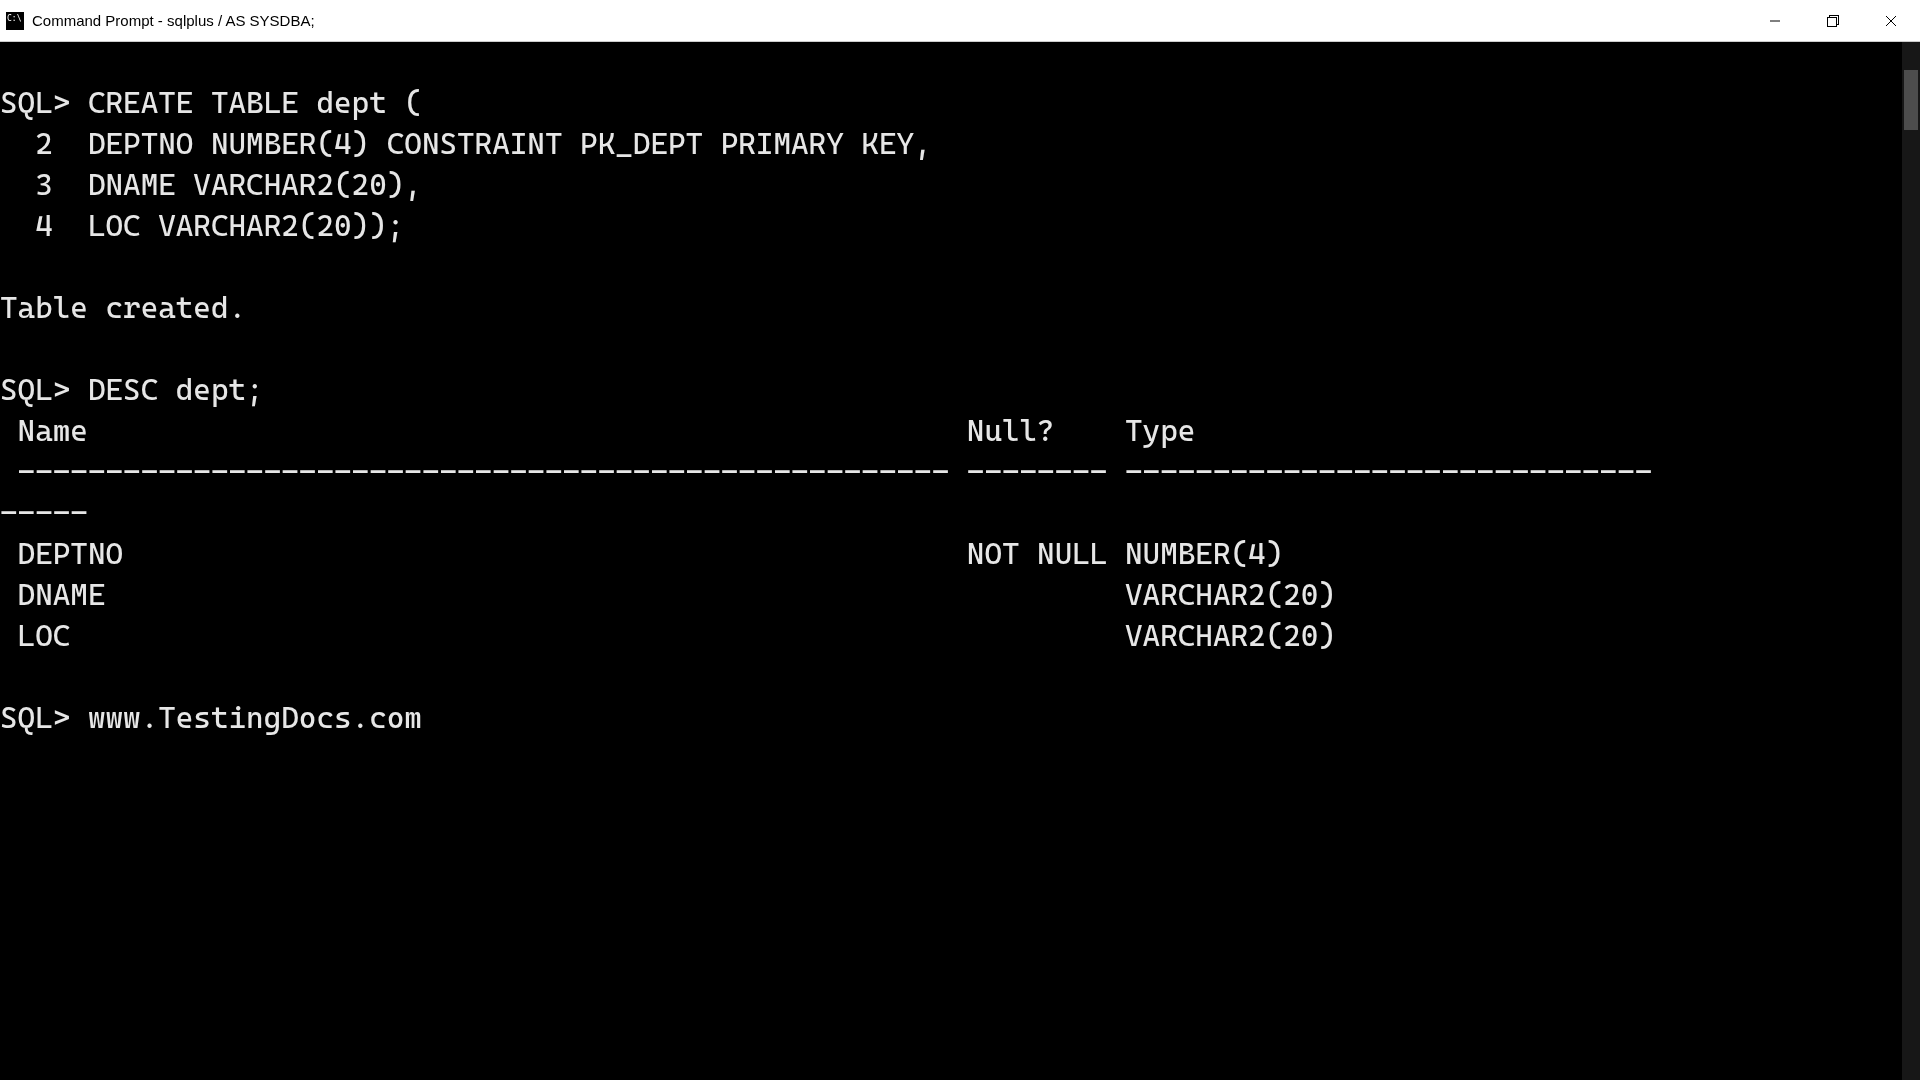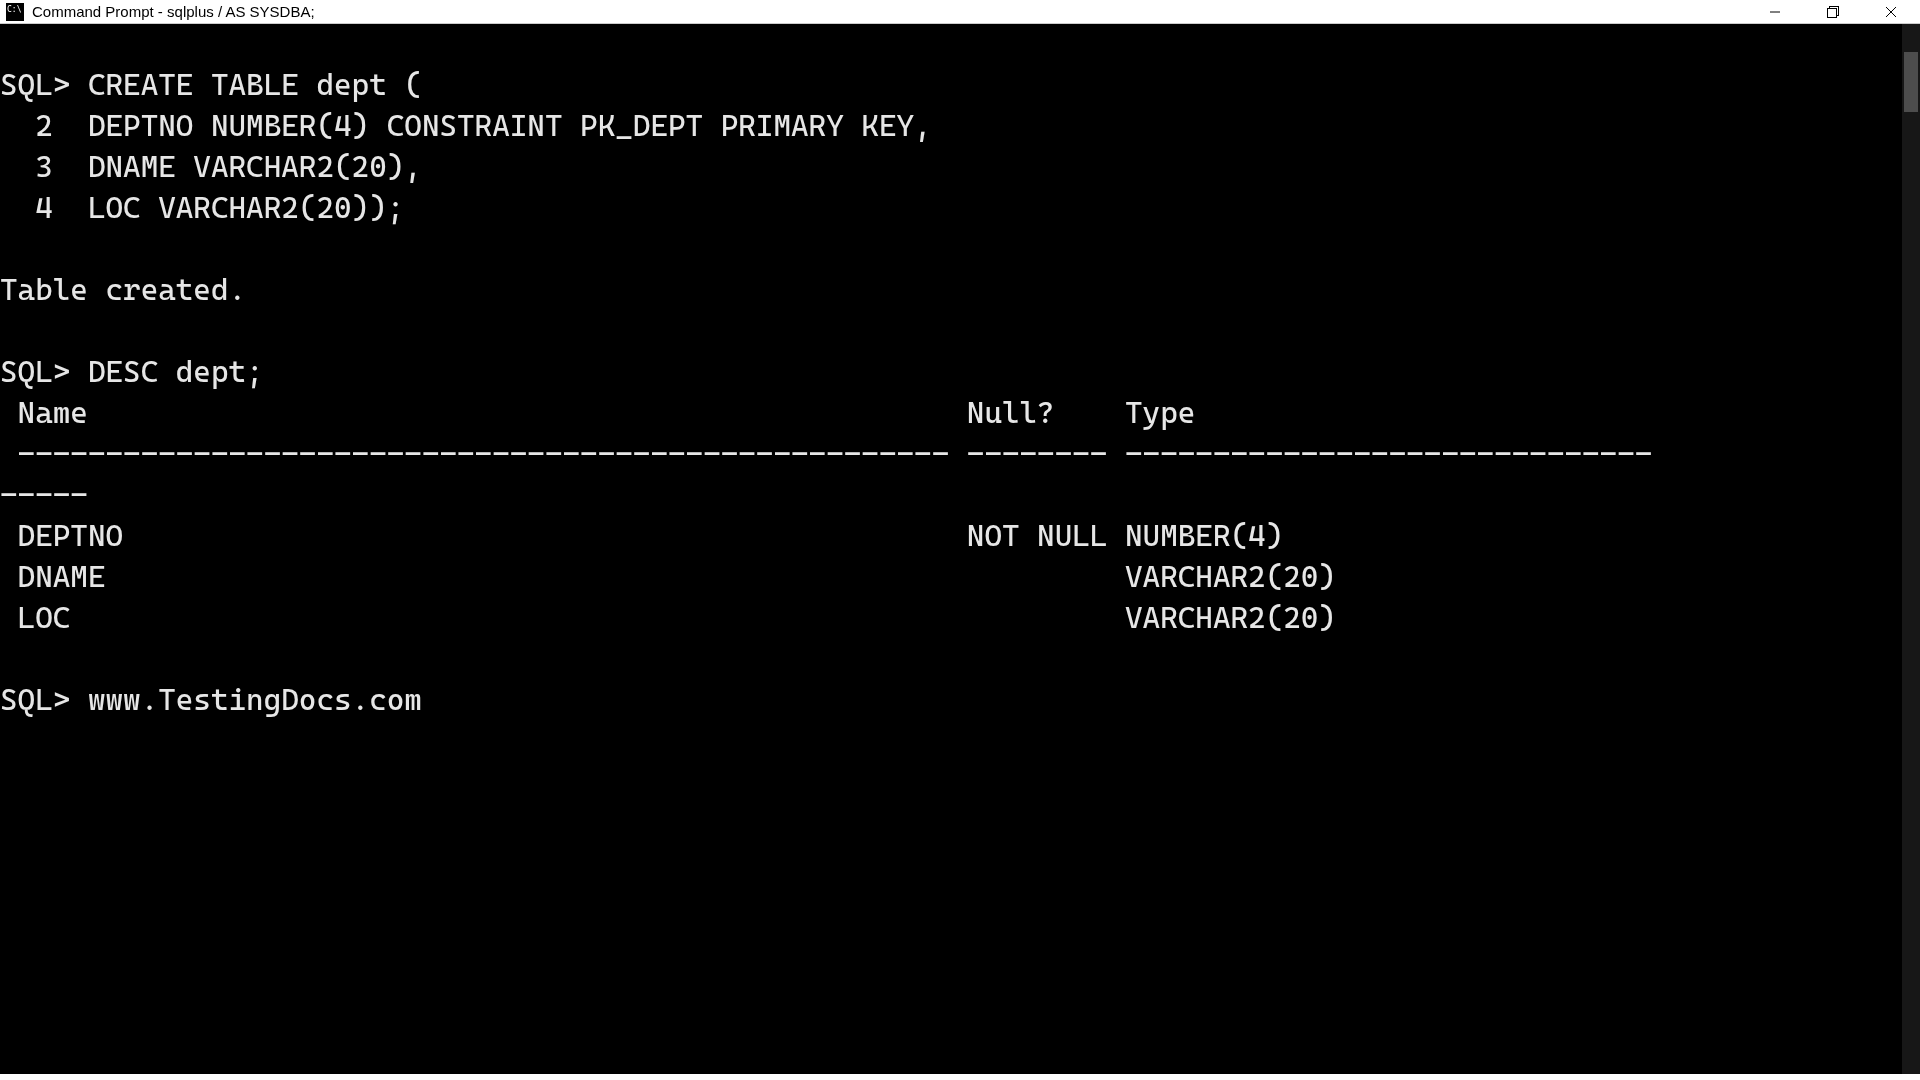--- a/index.html
+++ b/index.html
@@ -8,21 +8,21 @@
       box-sizing: border-box;
     }
     html, body {
       width: 1920px;
       height: 1080px;
       overflow: hidden;
       font-family: "Segoe UI", Tahoma, sans-serif;
       background: #ffffff;
     }
     .titlebar {
-      height: 24px;
+      height: 42px;
       background: #ffffff;
       display: flex;
       align-items: center;
       border-bottom: 1px solid #ccc;
       font-size: 15px;
       color: #000;
     }
     .titlebar .app-icon {
       width: 18px;
       height: 18px;

